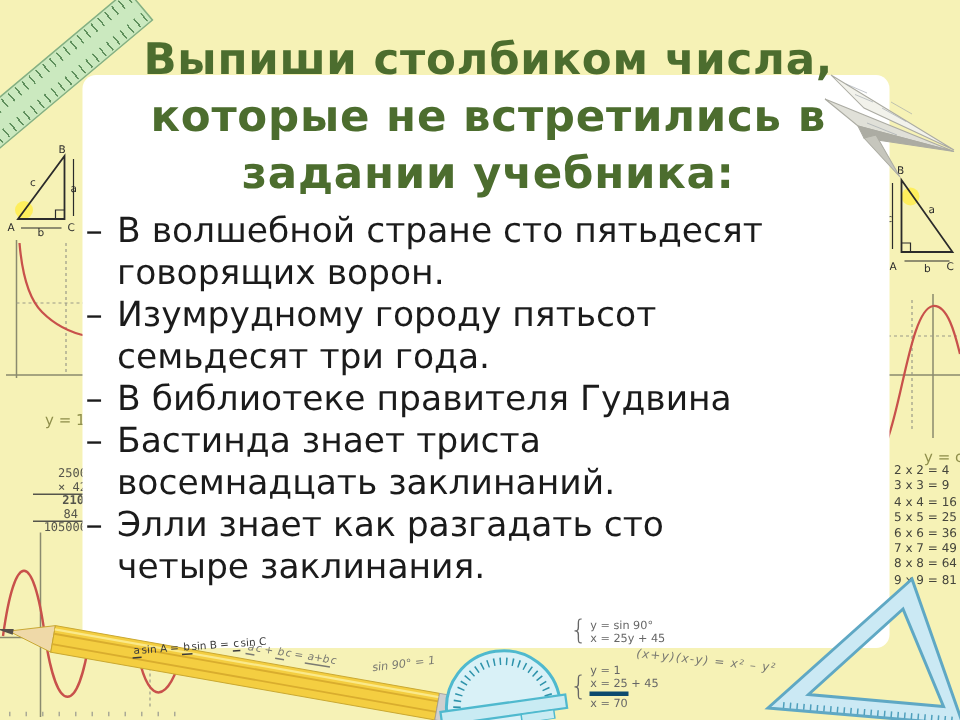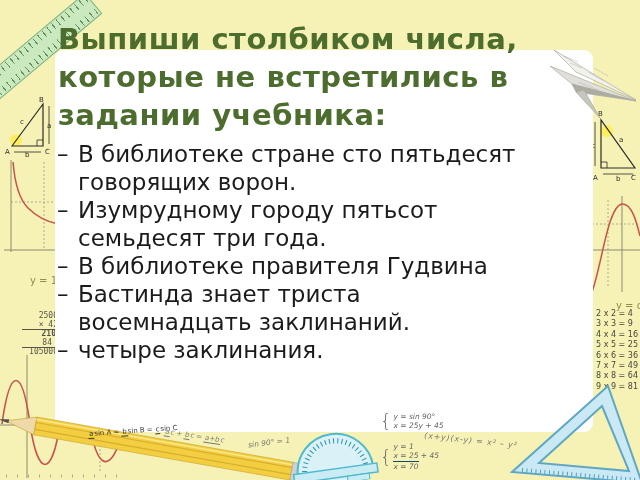--- a/index.html
+++ b/index.html
@@ -5,21 +5,21 @@
   html,body{margin:0;padding:0;background:#888;}
   #stage{position:relative;width:640px;height:480px;overflow:hidden;
          background:#F6F2B6;font-family:"DejaVu Sans",sans-serif;}
 
   
   .panel{position:absolute;left:55px;top:50px;width:538px;height:382px;
          background:#FFFFFF;border-radius:9px;z-index:2;}
 
   
   .title{position:absolute;left:58px;top:20px;width:535px;z-index:4;
-         color:#4C6D2E;font-weight:bold;
+         text-align:center;color:#4C6D2E;font-weight:bold;
          font-size:29px;line-height:38px;letter-spacing:.5px;}
 
   
   .list{position:absolute;left:57px;top:140px;width:505px;z-index:4;
         color:#1B1B1B;font-size:23px;line-height:28px;}
   .item{position:relative;padding-left:21px;}
   .item .bullet{position:absolute;left:0;top:0;}
 
   
   .z1{z-index:1;} .z3{z-index:3;}
@@ -45,23 +45,23 @@
   .frac{display:inline-block;text-align:center;vertical-align:middle;padding:0 2px;}
   .frac .num{border-bottom:1px solid currentColor;padding:0 1px;}
   .formula{position:absolute;z-index:3;white-space:nowrap;}
   .sines{left:86px;top:427px;font-size:7px;color:#3A3A3A;transform:rotate(-4deg);}
   .fracsum{left:162px;top:432px;font-size:7px;color:#7A7A72;font-style:italic;transform:rotate(9deg);}
   .sin90{left:248px;top:438px;font-size:7.5px;color:#7A7A72;font-style:italic;transform:rotate(-7deg);}
   .ident{left:424px;top:436px;font-size:8px;color:#7A7A72;font-style:italic;
          letter-spacing:.8px;transform:rotate(6deg);}
   .sys{display:flex;align-items:center;color:#666;}
   .sys .brace{font-size:18px;font-weight:200;margin-right:2px;}
-  .sys .lines{font-size:7.5px;line-height:9px;font-style:italic;}
+  .sys .lines{font-size:7.5px;line-height:9px;}
   .sys1{left:380px;top:410px;} .sys2{left:380px;top:442px;}
-  .sys .ul{border-top:1px solid #0c4a6e;display:inline-block;margin-top:1px;}
+  .sys .ul{border-top:3px solid #0c4a6e;display:inline-block;margin-top:1px;}
 </style>
 </head>
 <body>
 
 <div id="stage">
 
   <div class="ruler">
     <div class="tt"></div>
     <div class="tb"></div>
   </div>
@@ -217,36 +217,37 @@
 
   <div class="title">
     <div>Выпиши столбиком числа,</div>
     <div>которые не встретились в</div>
     <div>задании учебника:</div>
   </div>
 
   <div class="list">
     <div class="item">
       <span class="bullet">–</span>
-      <div>В библиотеке стране сто пятьдесят</div>
+      <div>В волшебной стране сто пятьдесят</div>
       <div>говорящих ворон.</div>
     </div>
     <div class="item">
       <span class="bullet">–</span>
       <div>Изумрудному городу пятьсот</div>
       <div>семьдесят три года.</div>
     </div>
     <div class="item">
       <span class="bullet">–</span>
       <div>В библиотеке правителя Гудвина</div>
     </div>
     <div class="item">
       <span class="bullet">–</span>
       <div>Бастинда знает триста</div>
       <div>восемнадцать заклинаний.</div>
     </div>
     <div class="item">
       <span class="bullet">–</span>
+      <div>Элли знает как разгадать сто</div>
       <div>четыре заклинания.</div>
     </div>
   </div>
 
 </div>
 
 </body></html>

